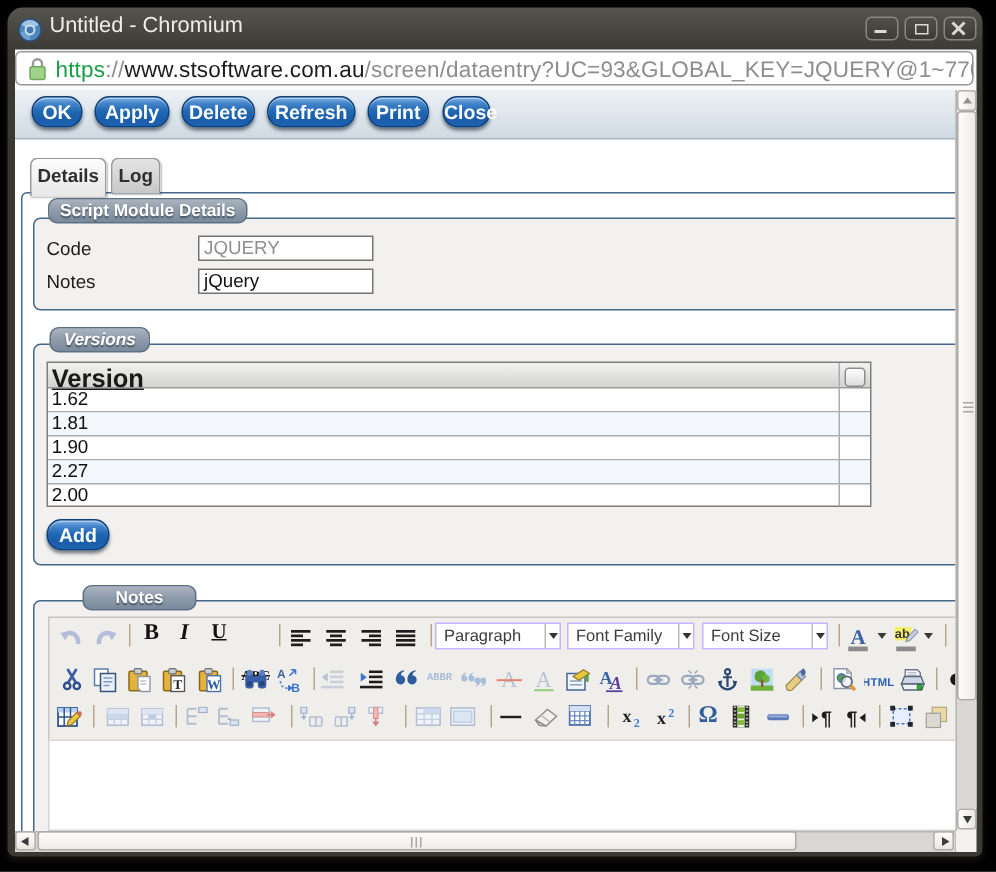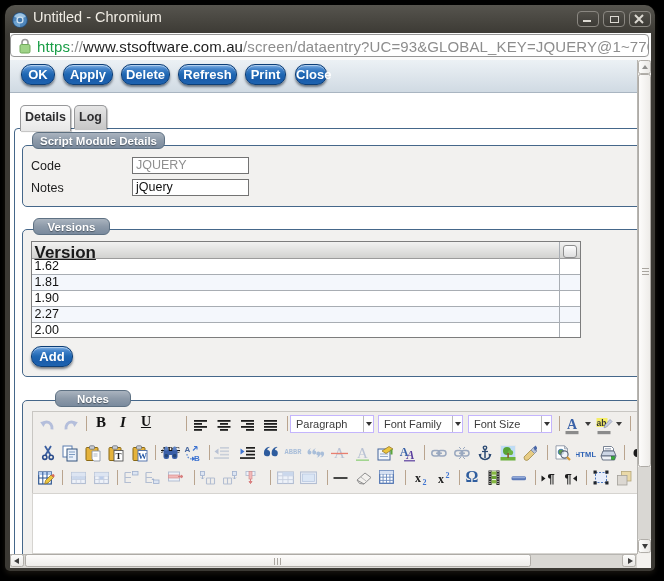--- a/index.html
+++ b/index.html
@@ -40,21 +40,21 @@
 .fs{position:absolute;left:12px;width:690px;border:1.5px solid #45678a;border-radius:5px;
   background:#f2f1ef;box-sizing:border-box;}
 #fs1{top:84.5px;height:62px;}
 #fs2{top:168.5px;height:148px;}
 #fs3{top:339.5px;height:300px;}
 .pill{position:absolute;height:17px;border:1px solid #5e7183;border-radius:6px;
   background:linear-gradient(#aab4bf,#8d9aa9 50%,#7a8a9d);z-index:3;
   color:#fff;font-weight:bold;font-size:11.5px;text-align:center;line-height:16px;
   text-shadow:0 1px 1px rgba(40,50,60,.65);box-sizing:border-box;}
 #pill1{left:22px;top:71.5px;width:133px;}
-#pill2{left:23px;top:157.5px;width:77px;}
+#pill2{left:23px;top:157.5px;width:67px;font-style:italic;}
 #pill3{left:22px;top:329.5px;width:76px;margin-left:23px;}
 .flbl{position:absolute;font-size:12.5px;color:#1c1c1c;}
 .finp{position:absolute;left:122px;width:117px;height:17px;background:#fff;border:1px solid #737373;
   box-sizing:border-box;font-size:12.5px;line-height:15px;padding-left:3px;}
 
 #vtab{position:absolute;left:20.5px;top:180.5px;width:550px;height:97px;border:1px solid #7d7d7d;
   box-sizing:border-box;background:#fff;}
 #vhead{position:absolute;left:0;top:0;width:548px;height:17px;
   background:linear-gradient(#f2f2f1,#d2d2d0);border-bottom:1px solid #9b9b9b;box-sizing:border-box;}
 #vhead span{position:absolute;left:3px;top:1px;font-size:17px;font-weight:bold;

